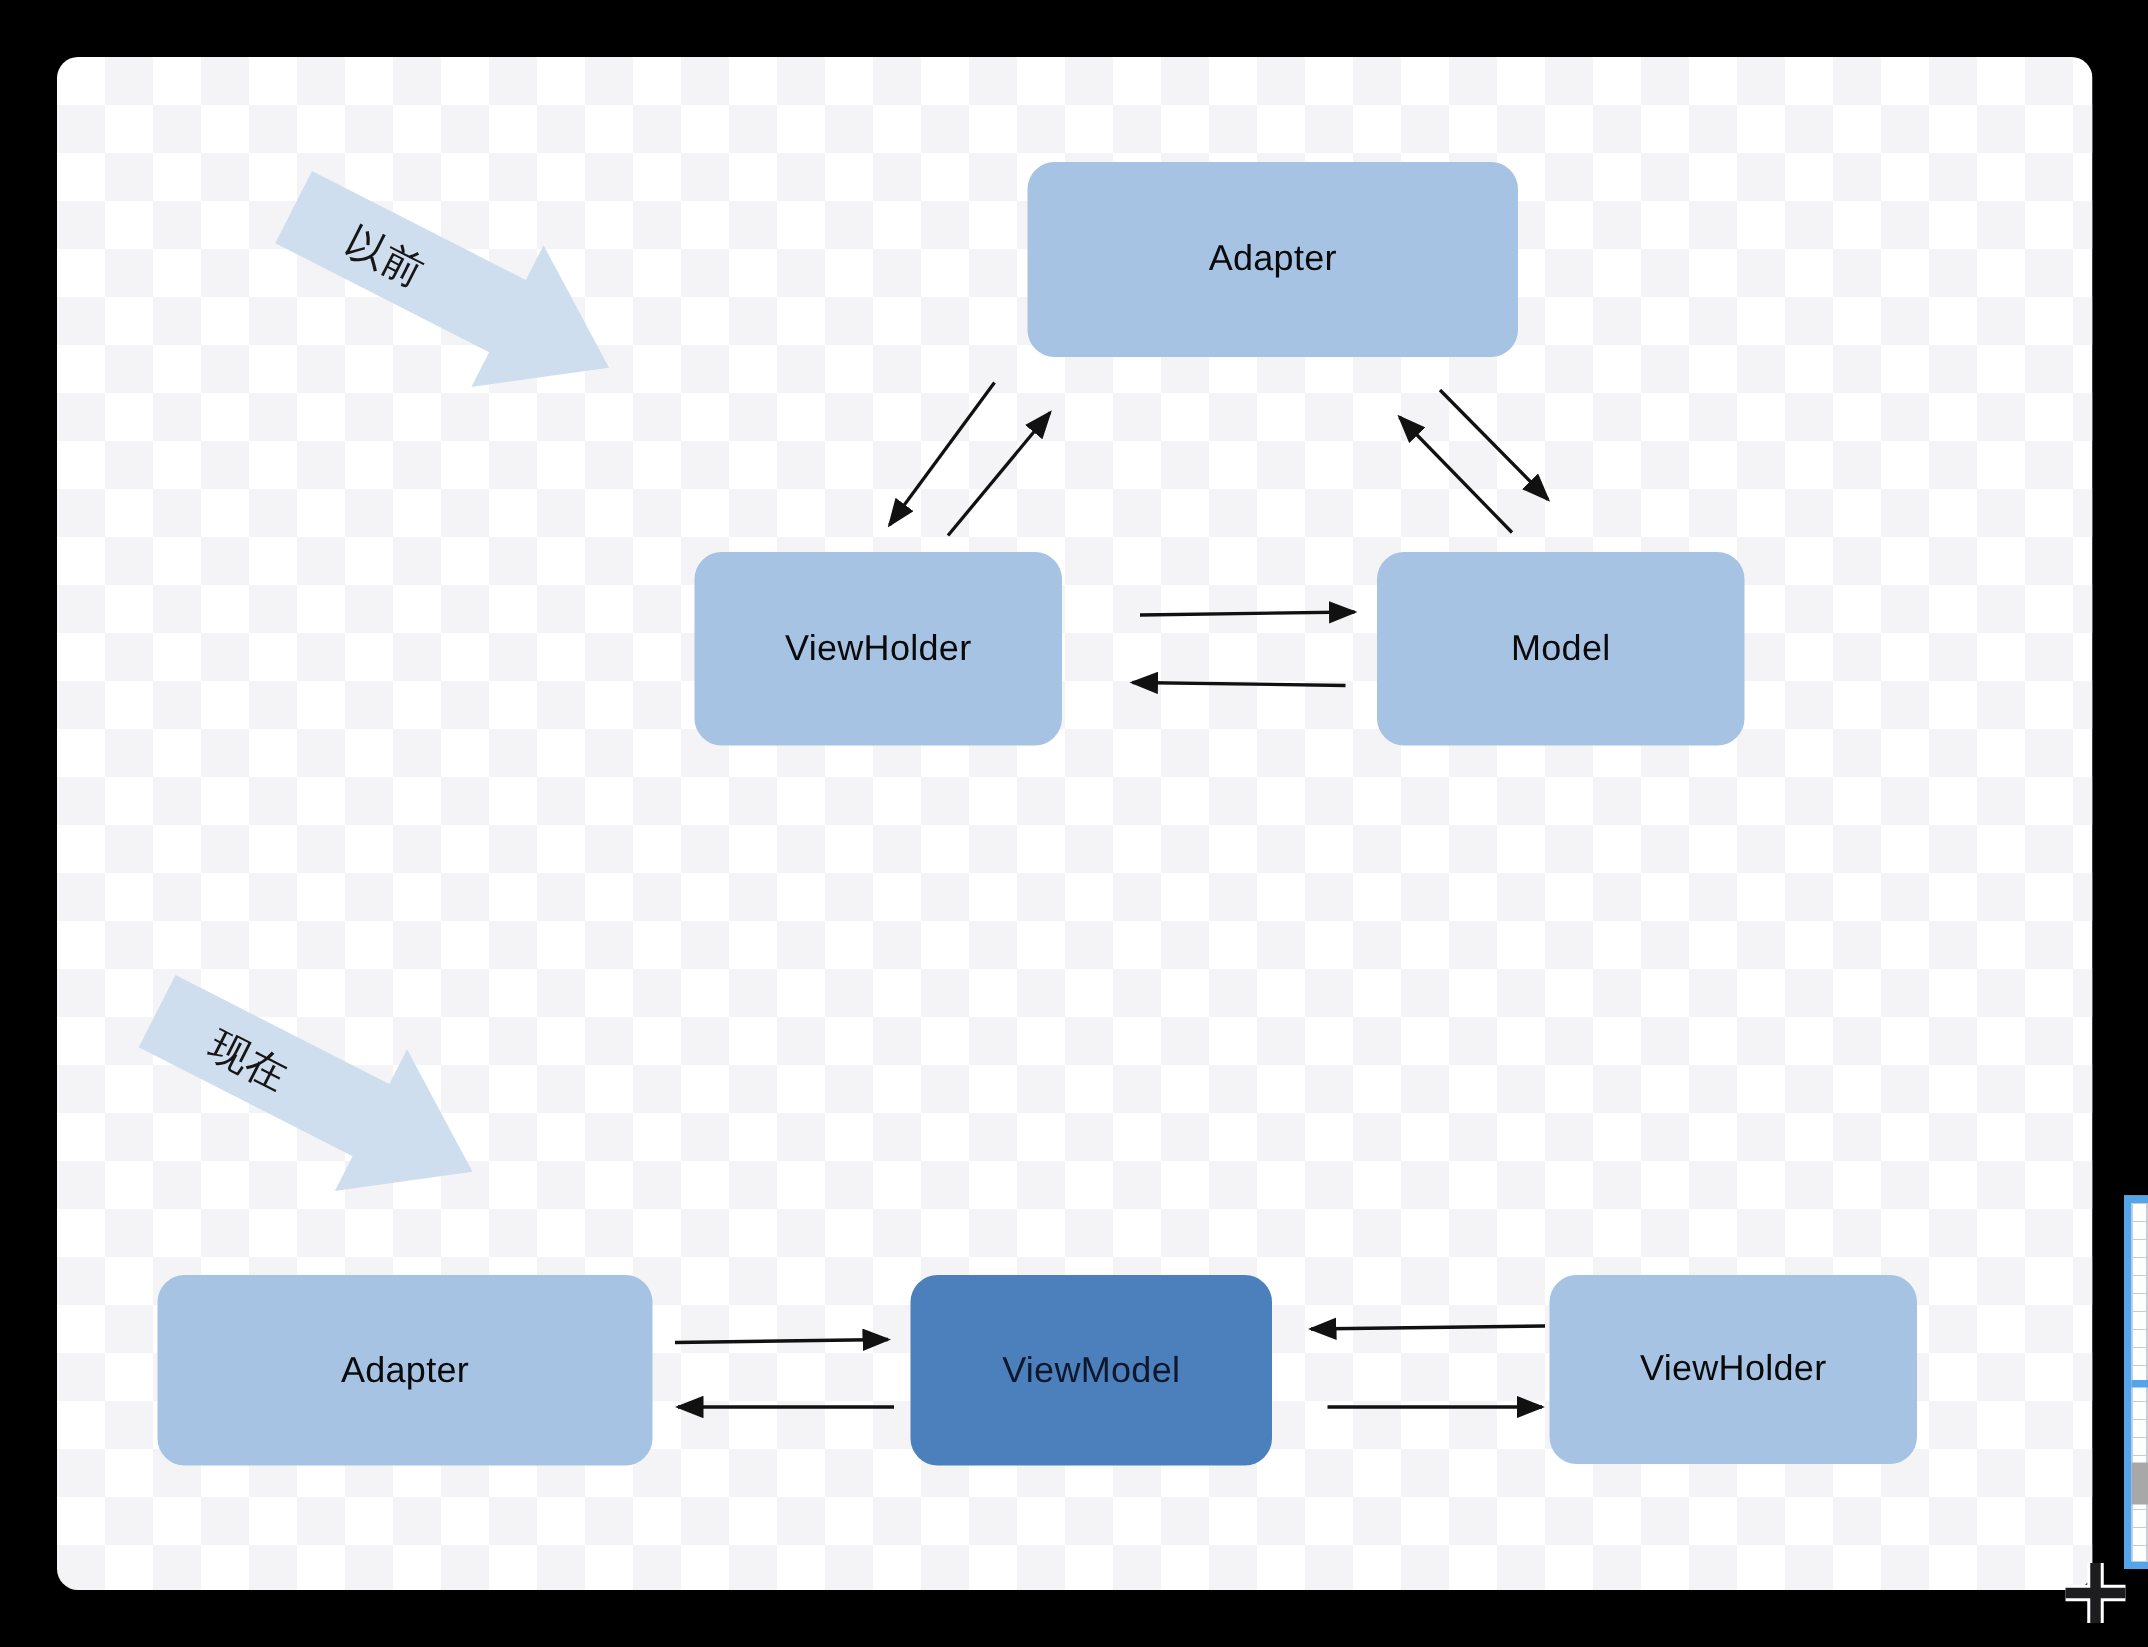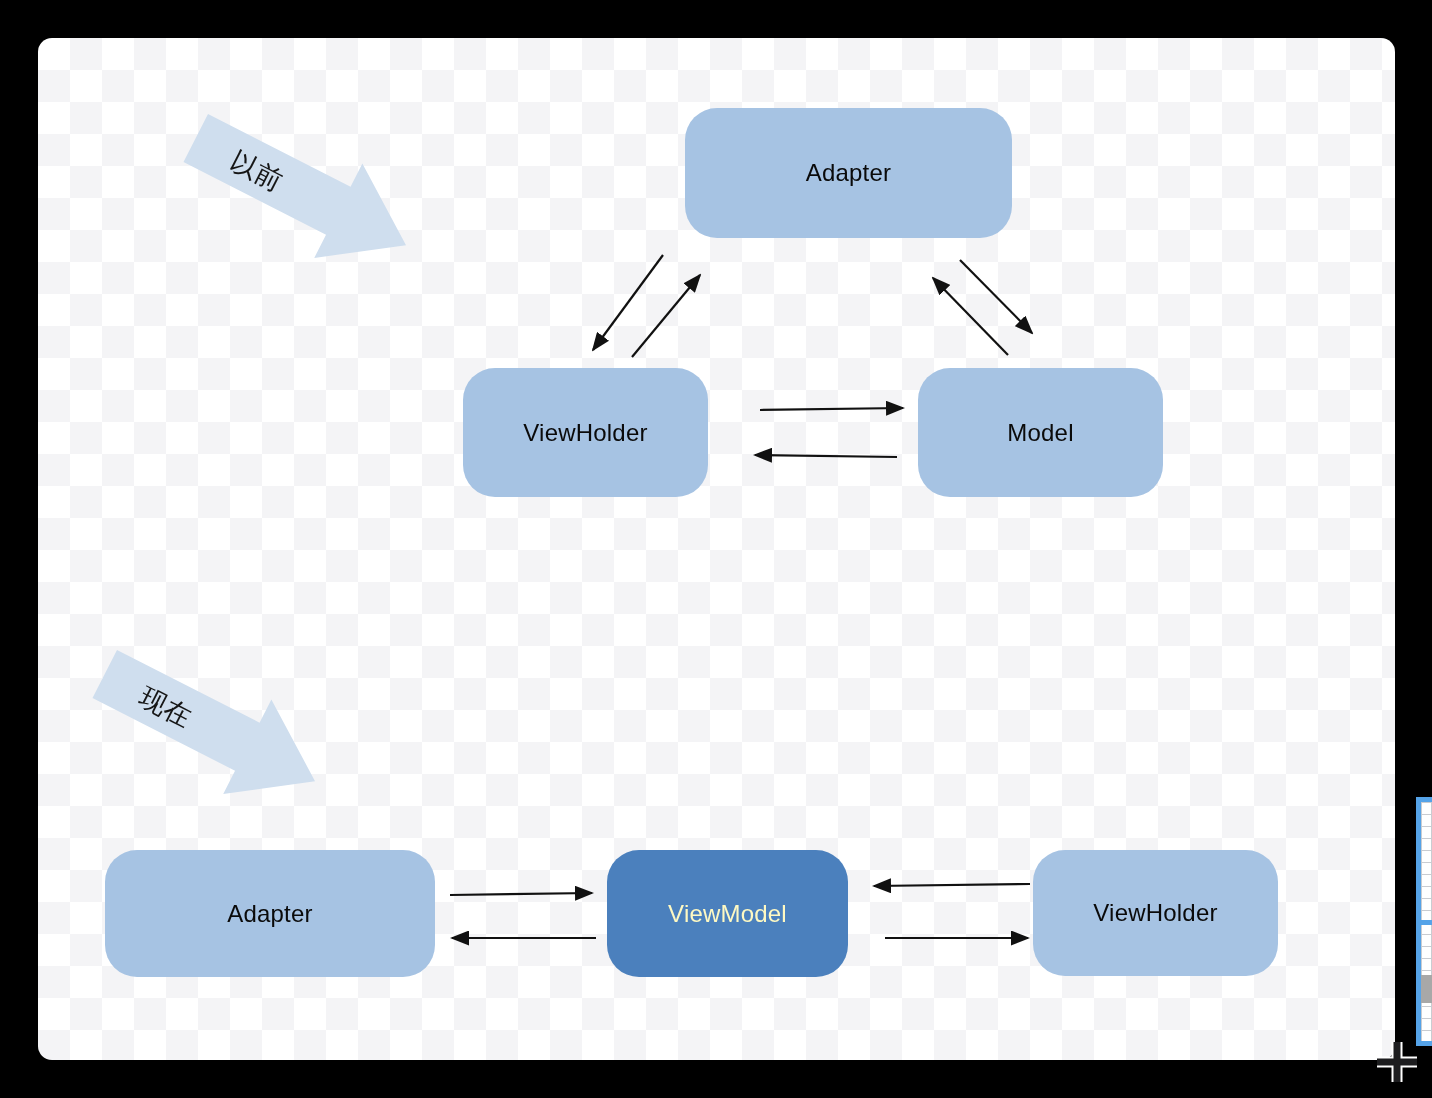--- a/index.html
+++ b/index.html
@@ -23,24 +23,24 @@
     background-color:#ffffff;
     background-image:
       linear-gradient(45deg,#f4f4f6 25%,transparent 25%,transparent 75%,#f4f4f6 75%),
       linear-gradient(45deg,#f4f4f6 25%,transparent 25%,transparent 75%,#f4f4f6 75%);
     background-size:64px 64px;
     background-position:0 0,32px 32px;
   }
   .overlay{position:absolute;left:0;top:0;width:1357px;height:1022px;}
   .node{
     position:absolute;display:flex;align-items:center;justify-content:center;
-    background:var(--node-fill);border-radius:32px;
+    background:var(--node-fill);border-radius:18px;
     color:#0a0a0a;font-size:24px;letter-spacing:.2px;
   }
-  .node.accent{background:var(--viewmodel-fill);color:#fef9c3;}
+  .node.accent{background:var(--viewmodel-fill);color:#0f172a;}
   .n-adapter-top{left:647px;top:70px;width:327px;height:130px;}
   .n-viewholder-top{left:425px;top:330px;width:245px;height:129px;}
   .n-model-top{left:880px;top:330px;width:245px;height:129px;}
   .n-adapter-bottom{left:67px;top:812px;width:330px;height:127px;}
   .n-viewmodel{left:569px;top:812px;width:241px;height:127px;}
   .n-viewholder-bottom{left:995px;top:812px;width:245px;height:126px;}
 
   .edge{stroke:var(--arrow-stroke);stroke-width:2.2px;fill:none;}
   .arrowhead{fill:var(--arrow-stroke);}
   .banner-shape{fill:var(--banner-fill);}

